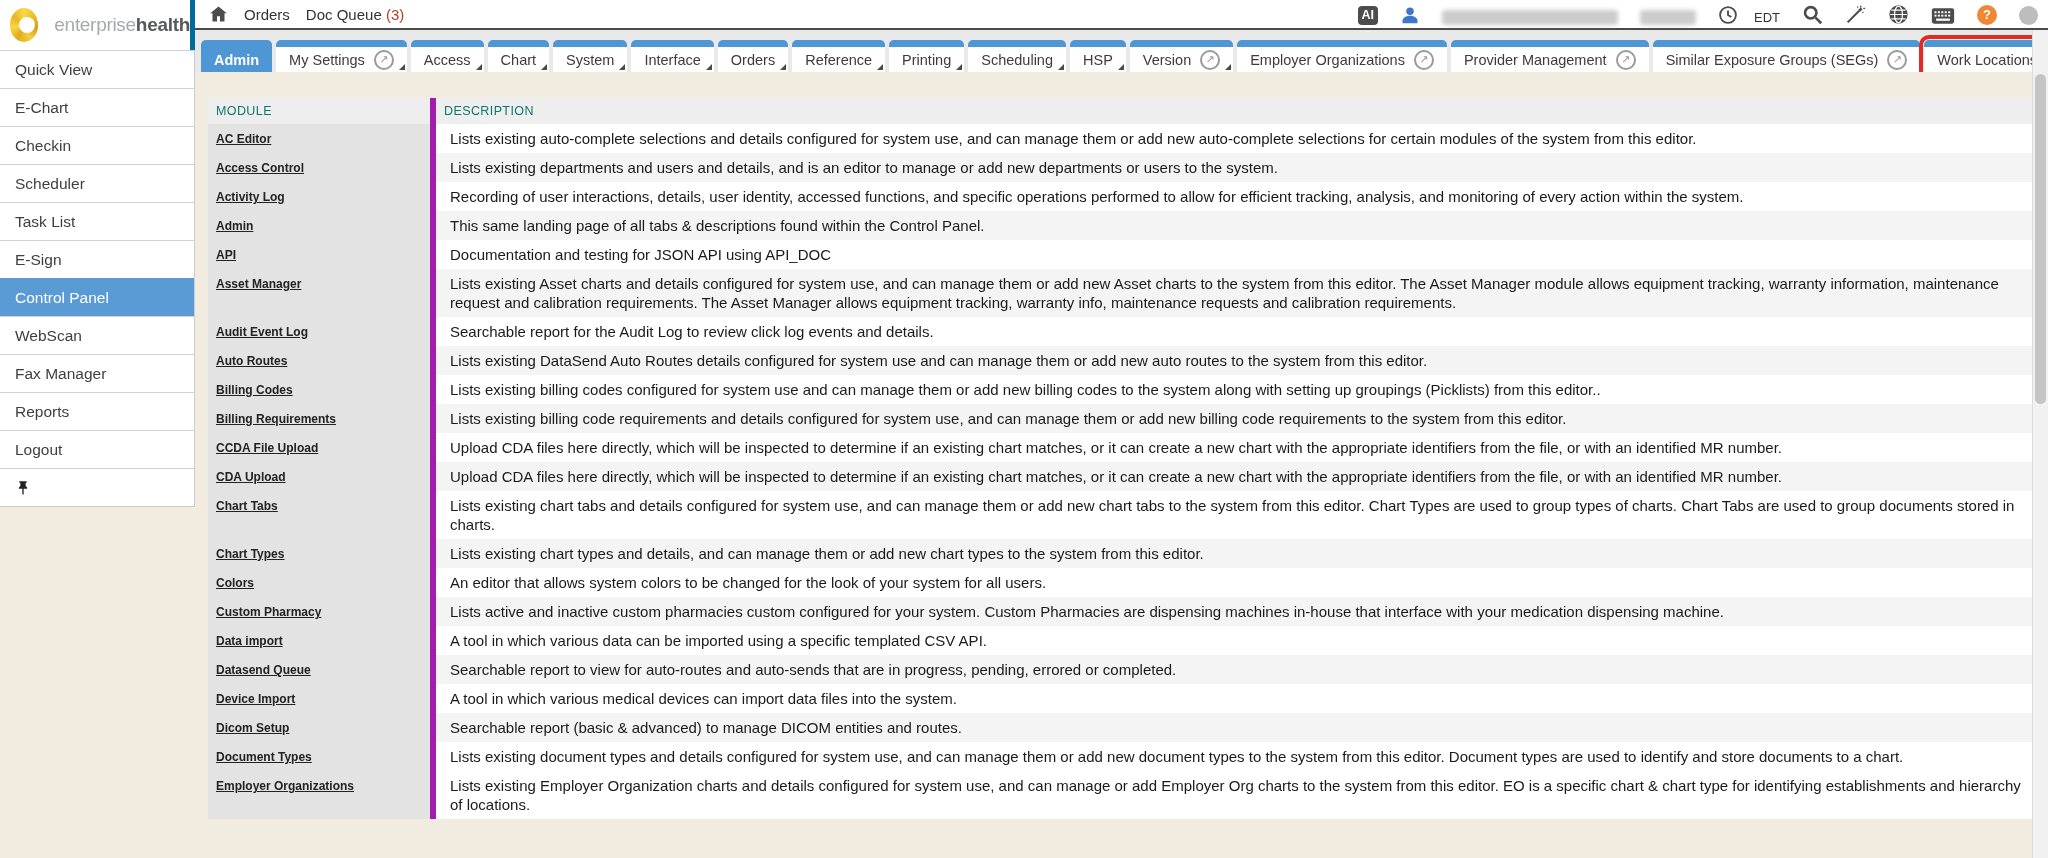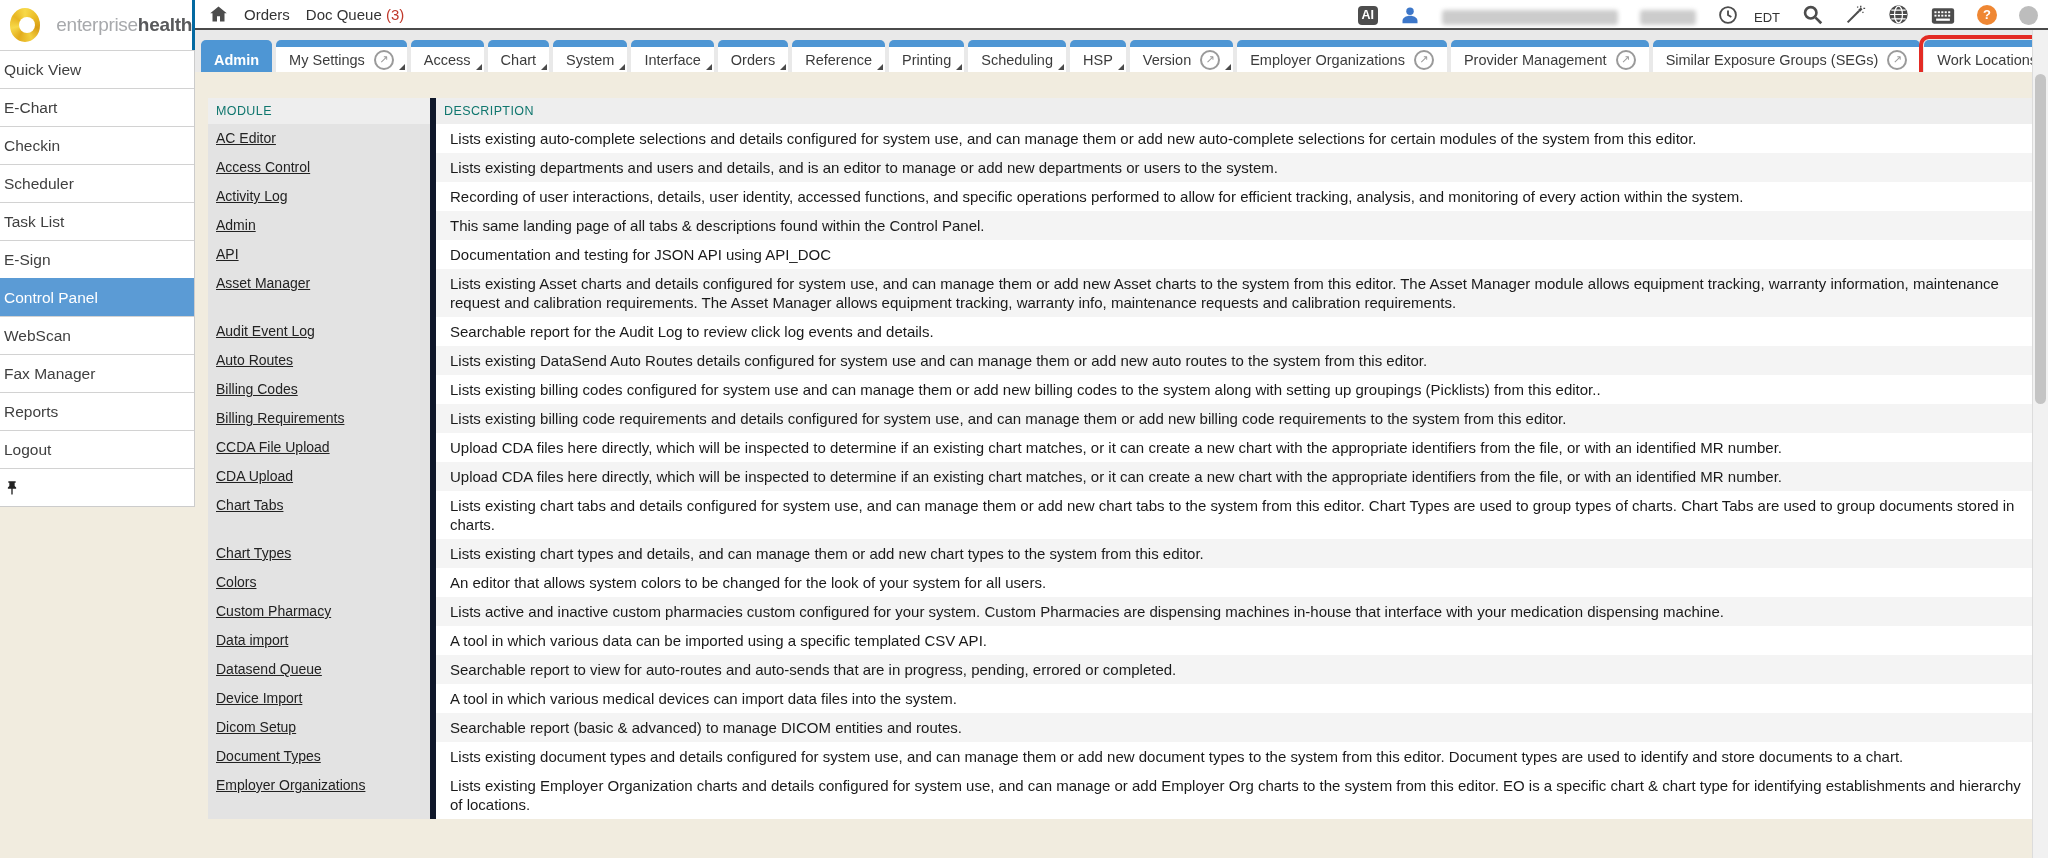--- a/index.html
+++ b/index.html
@@ -3,21 +3,21 @@
 <meta charset="utf-8">
 <style>
   * { margin:0; padding:0; box-sizing:border-box; }
   html,body { width:2048px; height:858px; overflow:hidden; background:#f1ecdf;
     font-family:"Liberation Sans", sans-serif; }
   .app { position:relative; width:2048px; height:858px; }
 
   
   .topbar { position:absolute; left:0; top:0; width:2048px; height:30px; background:#fff; }
   .brand { position:absolute; left:0; top:0; width:195px; height:50px; background:#fff;
-    border-right:3px solid #0369a1; display:flex; align-items:center; gap:16px; padding-left:10px; z-index:5; }
+    border-right:5px solid #0369a1; display:flex; align-items:center; gap:16px; padding-left:10px; z-index:5; }
   .logo-ring { width:34px; height:34px; border-radius:50%; position:relative;
     background:conic-gradient(#f7d949,#eabc27,#d79c14,#f3cf3e,#e2ab1c,#f7d949,#e8b522,#f7d949); }
   .logo-ring::after { content:""; position:absolute; left:9px; top:9px; width:16px; height:16px;
     border-radius:50%; background:#fff; }
   .brand-text { font-size:19px; letter-spacing:-0.3px; }
   .brand-light { color:#a7a9ac; }
   .brand-bold { color:#58595b; font-weight:bold; }
 
   .topnav { position:absolute; left:195px; top:0; right:0; height:30px; background:#fff;
     border-bottom:2px solid #4a4a4a; display:flex; align-items:center; padding:0 10px 0 14px; gap:16px; }
@@ -44,35 +44,35 @@
   .tab.highlighted { outline:4px solid #e32b24; outline-offset:1px; }
   .tab .ext { width:20px; height:20px; border:2px solid #9a9a9a; border-radius:50%; margin-left:9px;
     display:flex; align-items:center; justify-content:center; font-size:11px; color:#9a9a9a;
     font-family:"DejaVu Sans", sans-serif; }
   .tab .caret { position:absolute; right:2px; bottom:2px; width:0; height:0;
     border-left:6px solid transparent; border-bottom:6px solid #4a4a4a; }
 
   
   .sidebar { position:absolute; left:0; top:50px; width:195px; background:#fff;
     border-right:1px solid #ccc; border-bottom:1px solid #ccc; z-index:4; }
-  .side-item { height:38px; display:flex; align-items:center; padding-left:4px;
+  .side-item { height:38px; display:flex; align-items:center; padding-left:15px;
     border-top:1px solid #d2d2d2; font-size:15.5px; color:#3f3f3f; cursor:pointer; background:#fff; }
   .side-item.active { background:#5b9bd5; color:#fff; border-top-color:#5b9bd5; }
   .side-item.pin-row { color:#222; }
 
   
   .content { position:absolute; left:195px; top:72px; right:16px; bottom:0;
     background:#f1ecdf; padding:26px 0 0 13px; overflow:hidden; }
   table.modules { border-collapse:collapse; width:100%; table-layout:fixed; }
   th { background:#eee; color:#0f766e; font-size:12.5px; font-weight:normal; text-align:left;
     padding:6px 8px; letter-spacing:0.4px; }
-  th.h-desc, td.desc { border-left:6px solid #0f172a; }
+  th.h-desc, td.desc { border-left:6px solid #a21caf; }
   col.c-module { width:225px; }
   td.module { background:#e3e3e3; padding:5px 8px; vertical-align:top; }
-  td.module a { color:#222; font-size:14px; text-decoration:underline; cursor:pointer; }
+  td.module a { color:#222; font-size:12px; text-decoration:underline; cursor:pointer;font-weight:bold; }
   td.desc { background:#fff; color:#1a1a1a; font-size:15px; line-height:19px;
     padding:5px 10px 5px 14px; vertical-align:top; }
   tr.stripe td.desc { background:#f4f4f4; }
 
   
   .scrollbar { position:absolute; right:0; top:30px; bottom:0; width:16px; background:#f1f1f1;
     border-left:1px solid #dcdcdc; }
   .scroll-thumb { position:absolute; left:2px; right:2px; top:44px; height:330px;
     background:#c4c4c4; border-radius:7px; }
 

